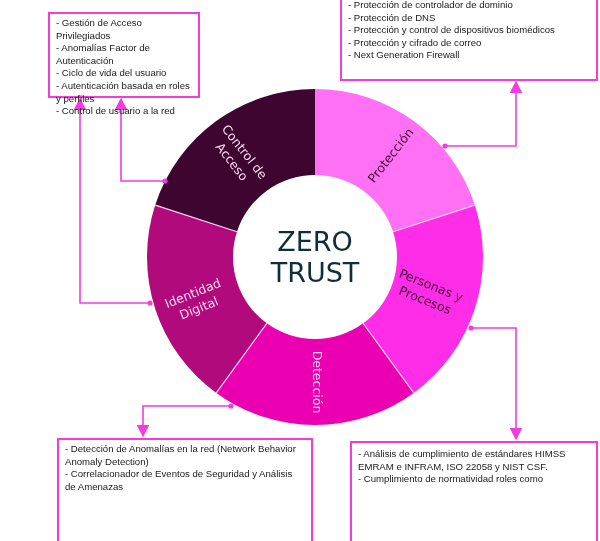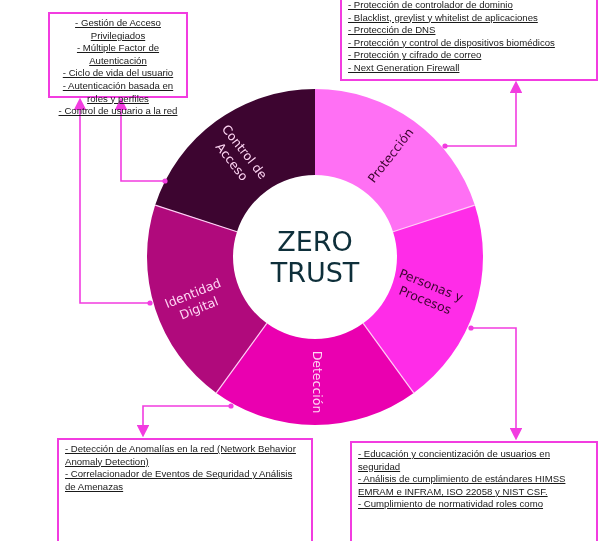--- a/index.html
+++ b/index.html
@@ -1,21 +1,21 @@
 <!DOCTYPE html>
 <html><head>
 <meta charset="utf-8">
 <style>
   html, body { margin:0; padding:0; }
   body { width:600px; height:541px; background:#ffffff; position:relative; overflow:hidden;
          font-family:"Liberation Sans", "DejaVu Sans", sans-serif; }
   .box { position:absolute; border:2px solid #f23ce0; background:#fff; box-sizing:border-box;
          font-size:9.6px; line-height:12.6px; color:#1a1a1a; padding:3px 6px; }
-  .box .item { display:block; white-space:normal;text-decoration:underline; }
-  #box-tl { left:48px; top:12px; width:140px; height:86px;text-align:center; }
+  .box .item { display:block; white-space:normal; }
+  #box-tl { left:48px; top:12px; width:152px; height:86px; }
   #box-tr { left:340px; top:-6px; width:258px; height:87px; }
   #box-bl { left:57px; top:438px; width:256px; height:118px; }
   #box-br { left:350px; top:441px; width:248px; height:110px; padding-top:5px; }
   svg#wheel { position:absolute; left:0; top:0; }
   .seg-label { font-family:"DejaVu Sans", sans-serif; font-size:12.5px; }
   .center-title { font-family:"DejaVu Sans", sans-serif; font-size:27px; fill:#0e2f3a; }
 </style>
 </head>
 <body>
 
@@ -79,37 +79,35 @@
     <circle cx="165" cy="181" r="2.6"></circle>
     <circle cx="150" cy="303" r="2.6"></circle>
     <circle cx="445" cy="146" r="2.6"></circle>
     <circle cx="471" cy="328" r="2.6"></circle>
     <circle cx="231" cy="406" r="2.6"></circle>
   </g>
 </svg>
 
 <div class="box" id="box-tl">
   <span class="item">- Gestión de Acceso Privilegiados</span>
-  <span class="item">- Múltiple Factor de Autenticación</span>
+  <span class="item">- Anomalías Factor de Autenticación</span>
   <span class="item">- Ciclo de vida del usuario</span>
   <span class="item">- Autenticación basada en roles y perfiles</span>
   <span class="item">- Control de usuario a la red</span>
 </div>
 
 <div class="box" id="box-tr">
   <span class="item">- Protección de controlador de dominio</span>
-  <span class="item">- Blacklist, greylist y whitelist de aplicaciones</span>
   <span class="item">- Protección de DNS</span>
   <span class="item">- Protección y control de dispositivos biomédicos</span>
   <span class="item">- Protección y cifrado de correo</span>
   <span class="item">- Next Generation Firewall</span>
 </div>
 
 <div class="box" id="box-bl">
   <span class="item">- Detección de Anomalías en la red (Network Behavior Anomaly Detection)</span>
   <span class="item">- Correlacionador de Eventos de Seguridad y Análisis de Amenazas</span>
 </div>
 
 <div class="box" id="box-br">
-  <span class="item">- Educación y concientización de usuarios en seguridad</span>
   <span class="item">- Análisis de cumplimiento de estándares HIMSS EMRAM e INFRAM, ISO 22058 y NIST CSF.</span>
   <span class="item">- Cumplimiento de normatividad roles como</span>
 </div>
 
 </body></html>

